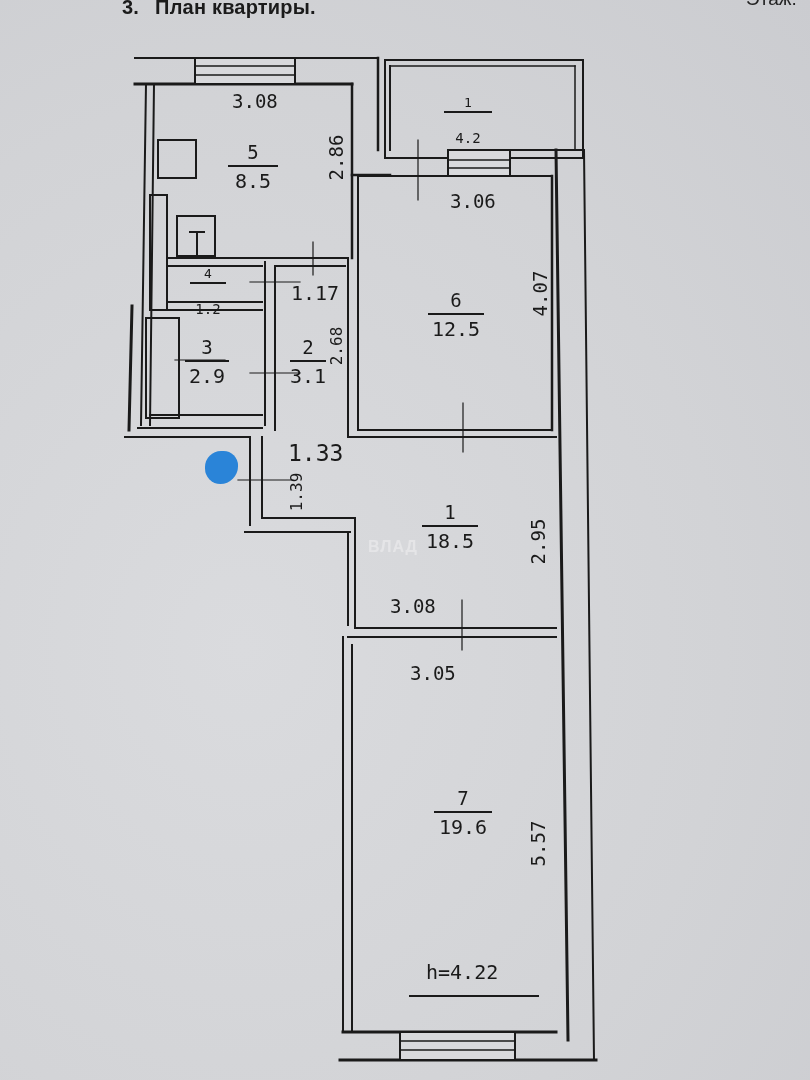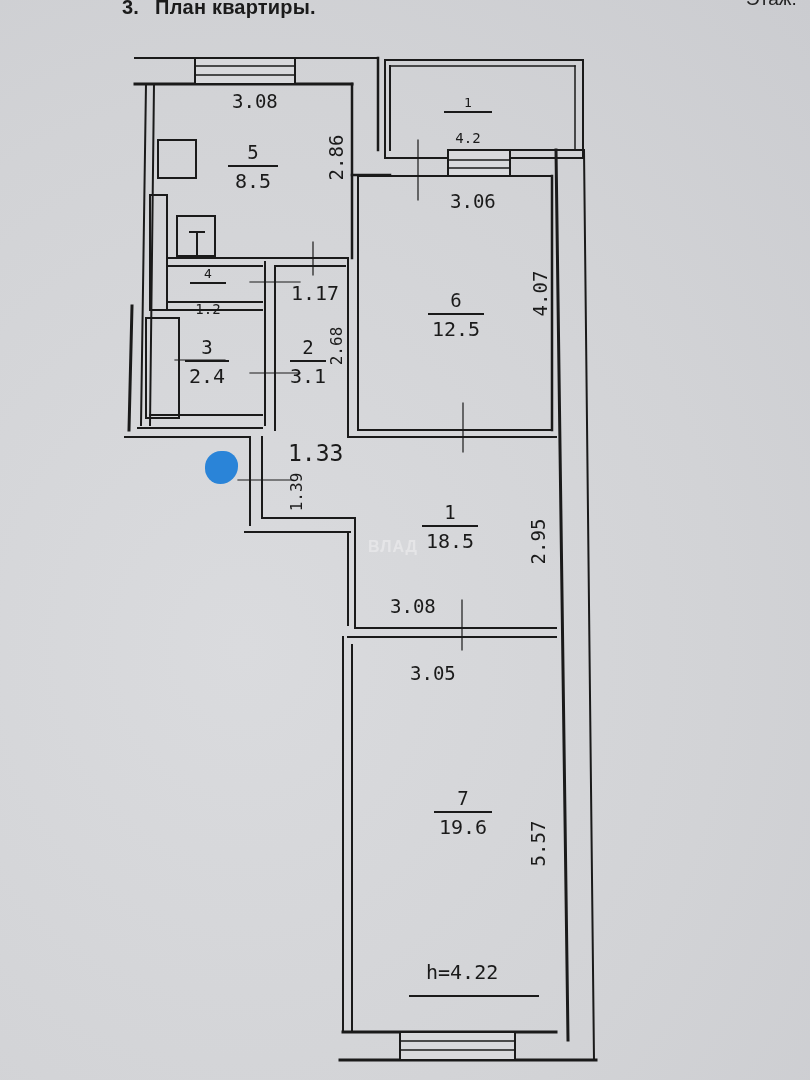--- a/index.html
+++ b/index.html
@@ -153,21 +153,21 @@
 <div class="room" style="left:428px; top:291px; width:56px;">
   <span class="rnum">6</span>
   <span class="rarea">12.5</span>
 </div>
 <div class="room small" style="left:190px; top:267px; width:36px;">
   <span class="rnum">4</span>
   <span class="rarea">1.2</span>
 </div>
 <div class="room" style="left:185px; top:338px; width:44px;">
   <span class="rnum">3</span>
-  <span class="rarea">2.4</span>
+  <span class="rarea">2.9</span>
 </div>
 <div class="room" style="left:290px; top:338px; width:36px;">
   <span class="rnum">2</span>
   <span class="rarea">3.1</span>
 </div>
 <div class="room" style="left:422px; top:503px; width:56px;">
   <span class="rnum">1</span>
   <span class="rarea">18.5</span>
 </div>
 <div class="room" style="left:434px; top:789px; width:58px;">

